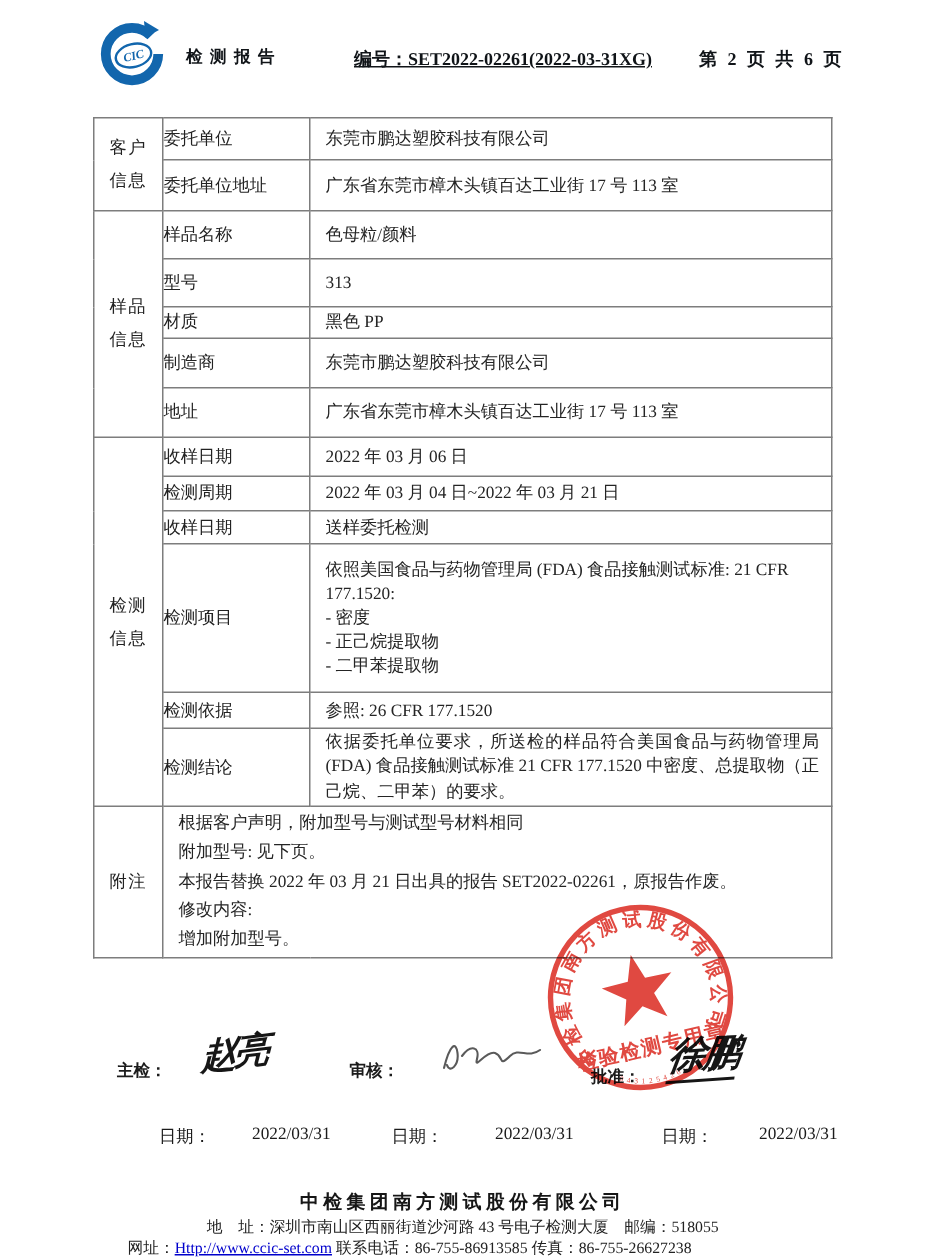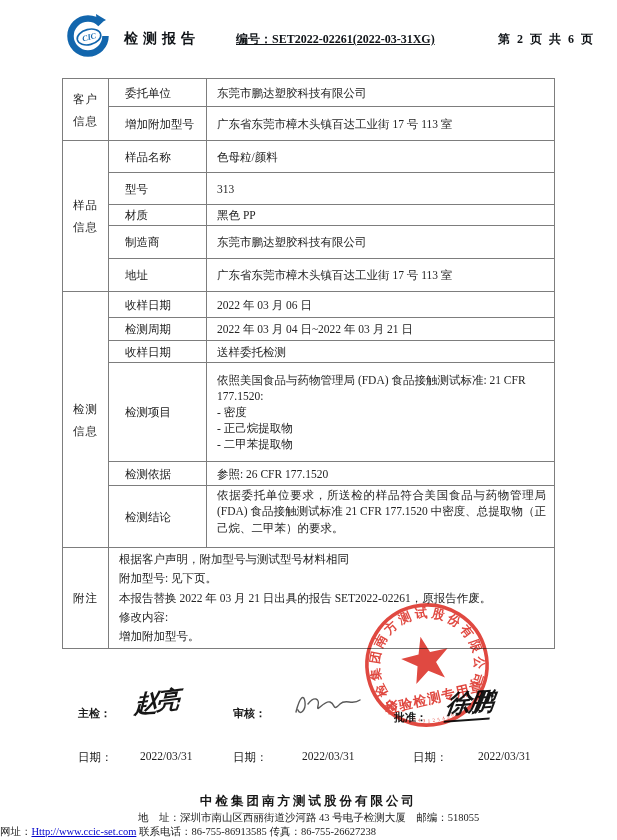--- a/index.html
+++ b/index.html
@@ -5,56 +5,56 @@
   html,body{margin:0;padding:0;}
   body{
     width:617px;height:840px;position:relative;background:#ffffff;
     font-family:"Liberation Serif","DejaVu Serif",serif;color:#1c1c1c;
     overflow:hidden;
   }
   .abs{position:absolute;}
 
   
   .logo{left:63px;top:12px;}
-  .doc-title{left:124px;top:30px;font-size:14px;font-weight:700;letter-spacing:5px;color:#101418;}
+  .doc-title{left:124px;top:30px;font-size:11px;font-weight:700;letter-spacing:5px;color:#101418;}
   .report-no{left:236px;top:31px;font-size:12px;font-weight:700;color:#101418;text-decoration:underline;}
-  .page-info{left:466px;top:31px;font-size:12px;font-weight:700;letter-spacing:2px;color:#101418;margin-left:32px;}
+  .page-info{left:466px;top:31px;font-size:12px;font-weight:700;letter-spacing:2px;color:#101418;}
 
   
   .report-table{left:62px;top:78px;}
   table{border-collapse:collapse;table-layout:fixed;}
   td{
     border:1px solid #7d7d7d;font-size:11.5px;line-height:16px;
     padding:2px 8px 2px 10px;vertical-align:middle;color:#242424;
   }
   td.section-label{
     text-align:center;padding:2px 4px;color:#222;
   }
   td.section-label span{display:block;line-height:22px;letter-spacing:1px;text-align:center;}
-  td.field{padding-left:16px;color:#222;}
+  td.field{padding-left:0;color:#222;}
   .items-cell{line-height:16px;vertical-align:middle;}
-  .concl-cell{line-height:16.4px;text-align:justify;padding-top:1px;padding-bottom:11px;}
+  .concl-cell{line-height:16.4px;text-align:justify;padding-top:1px;padding-bottom:1px;}
   .note-cell{line-height:19.2px;vertical-align:middle;}
 
   
   .sig-label{font-size:11px;font-weight:700;color:#1b1b1b;}
-  .sig-date{font-size:11.5px;color:#1b1b1b;}
+  .sig-date{font-size:11.5px;color:#1b1b1b;margin-left:28px;}
   .handwriting{
     font-size:24px;font-weight:700;font-style:italic;color:#161616;
     transform:rotate(-7deg) skewX(-8deg);display:inline-block;letter-spacing:-2px;
   }
   .handwriting.approver{font-size:25px;transform:rotate(-4deg) skewX(-12deg);border-bottom:2px solid #161616;}
 
   
   .stamp{left:352px;top:590px;transform:rotate(-13deg);mix-blend-mode:multiply;opacity:.9;}
 
   
   .footer-company{left:0;top:793px;width:617px;text-align:center;font-size:12.5px;font-weight:700;letter-spacing:3px;color:#161616;}
   .footer-line1{left:0;top:811px;width:617px;text-align:center;font-size:10.5px;color:#222;}
-  .footer-line2{left:0;top:825px;width:546px;font-size:10.5px;color:#222;}
+  .footer-line2{left:0;top:825px;width:546px;text-align:center;font-size:10.5px;color:#222;}
   .footer-link{color:#0000cc;text-decoration:underline;}
 </style>
 </head>
 <body>
 
 <svg class="abs logo" width="50" height="48" viewBox="0 0 50 48">
   <circle cx="25" cy="24" r="17.5" fill="none" stroke="#1266ad" stroke-width="6.5" stroke-dasharray="96 14" stroke-linecap="butt"></circle>
   <polygon points="33,2 43,8 34,13" fill="#1266ad"></polygon>
   <ellipse cx="26" cy="25" rx="12" ry="7.6" fill="#ffffff" stroke="#1266ad" stroke-width="1.6" transform="rotate(-14 26 25)"></ellipse>
   <text x="26" y="27.8" text-anchor="middle" font-size="8" font-weight="bold" font-style="italic" fill="#1266ad" transform="rotate(-14 26 25)">CIC</text>
@@ -74,21 +74,21 @@
   <tbody>
         <tr style="height:28px">
     <td class="section-label" rowspan="2">
       <span>客户</span>
       <span>信息</span>
     </td>
     <td class="field">委托单位</td>
     <td>东莞市鹏达塑胶科技有限公司</td>
   </tr>
   <tr style="height:34px">
-    <td class="field">增加附加型号</td>
+    <td class="field">委托单位地址</td>
     <td>广东省东莞市樟木头镇百达工业街 17 号 113 室</td>
   </tr>
 
   <tr style="height:32px">
     <td class="section-label" rowspan="5">
       <span>样品</span>
       <span>信息</span>
     </td>
     <td class="field">样品名称</td>
     <td>色母粒/颜料</td>

